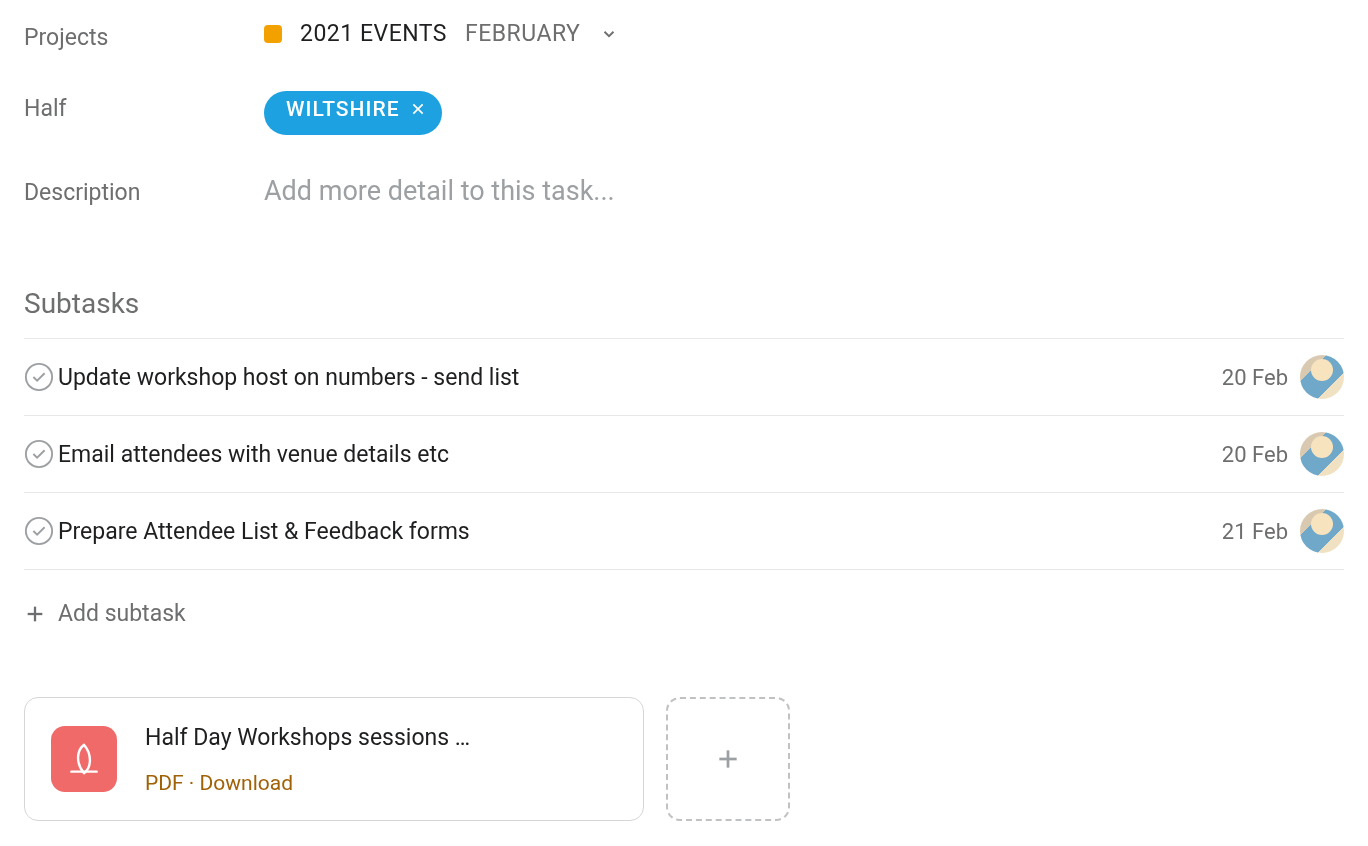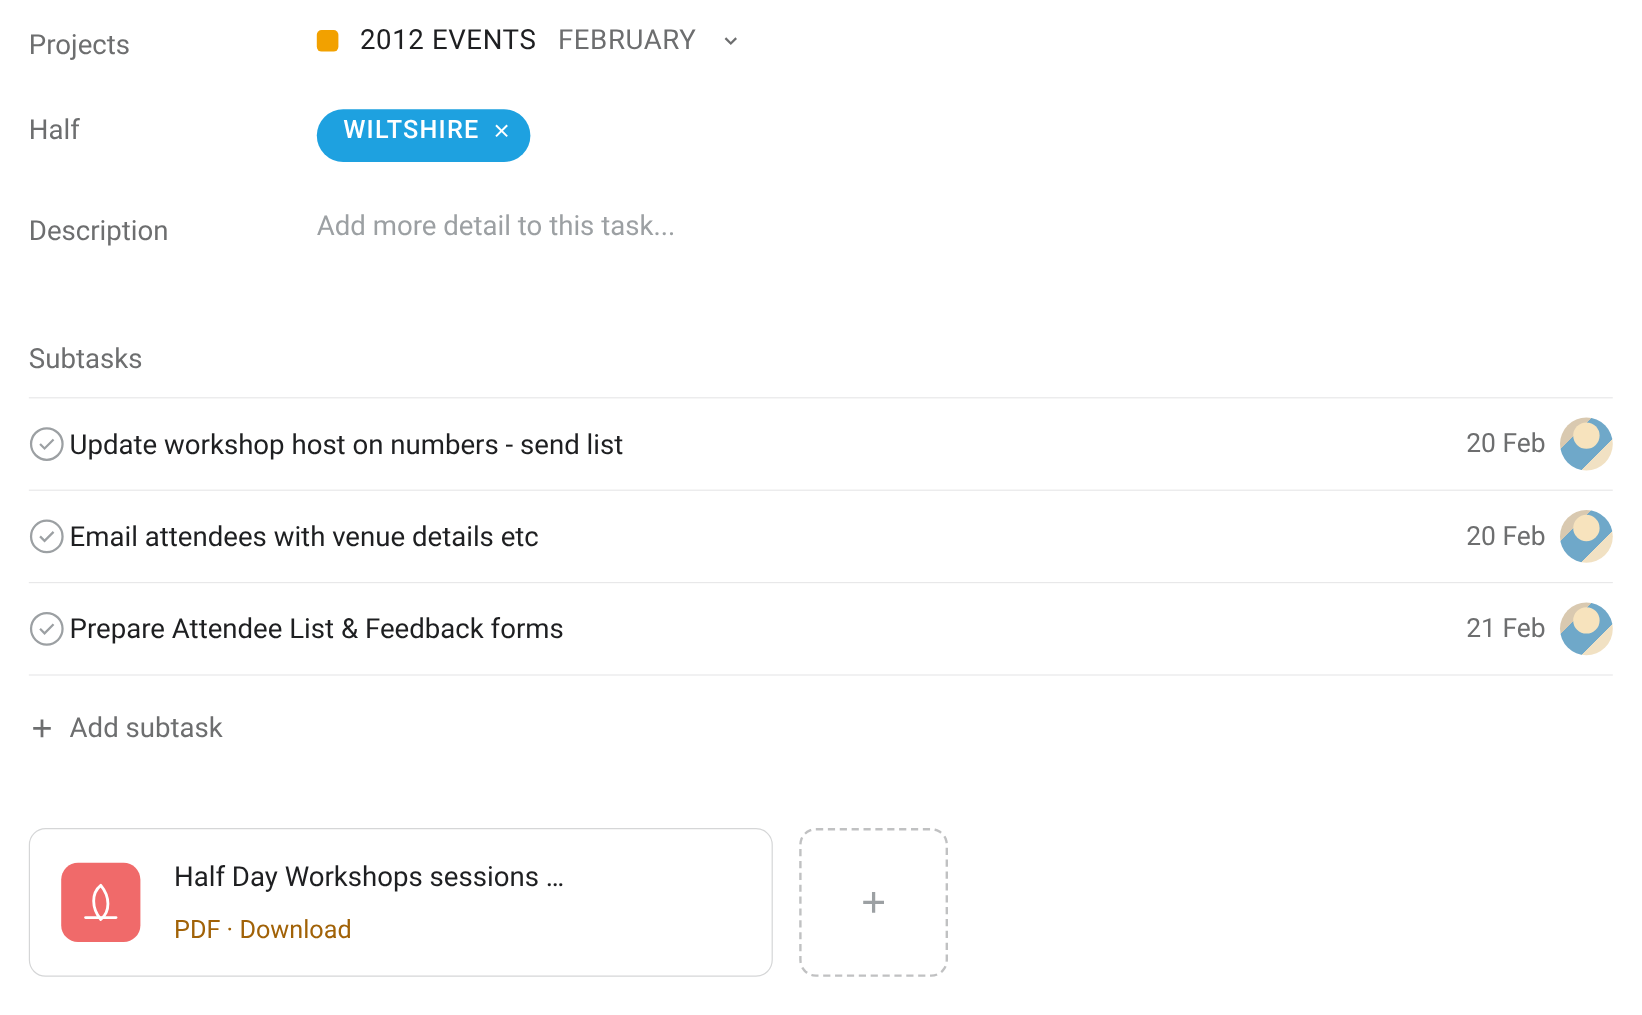--- a/index.html
+++ b/index.html
@@ -66,26 +66,26 @@
     gap: 10px;
     font-weight: 500;
   }
   .tag-x {
     width: 16px;
     height: 16px;
     cursor: pointer;
   }
   .desc-placeholder {
     color: #9ca0a3;
-    font-size: 23px;
+    font-size: 27px;
   }
   .subtasks-section { margin-top: 80px; }
   .subtasks-header {
     color: #6d6e6f;
-    font-size: 23px;
+    font-size: 28px;
     padding-bottom: 18px;
   }
   .subtask-list {
     border-top: 1px solid #e8e8e9;
   }
   .subtask-row {
     display: flex;
     align-items: center;
     border-bottom: 1px solid #e8e8e9;
     padding: 16px 0;
@@ -187,21 +187,21 @@
   }
   .add-attachment .plus-icon { width: 26px; height: 26px; }
 </style>
 </head>
 <body>
 
 <div class="field-row">
   <div class="field-label">Projects</div>
   <div class="field-value">
     <span class="project-dot"></span>
-    <span class="project-name">2012 EVENTS</span>
+    <span class="project-name">2021 EVENTS</span>
     <span class="section-select">
       <span>FEBRUARY</span>
       <svg class="chevron-down" viewBox="0 0 24 24" fill="none" stroke="#6d6e6f" stroke-width="2.5">
           <polyline points="6 9 12 15 18 9"></polyline>
         </svg>
     </span>
   </div>
 </div>
 
 <div class="field-row">

